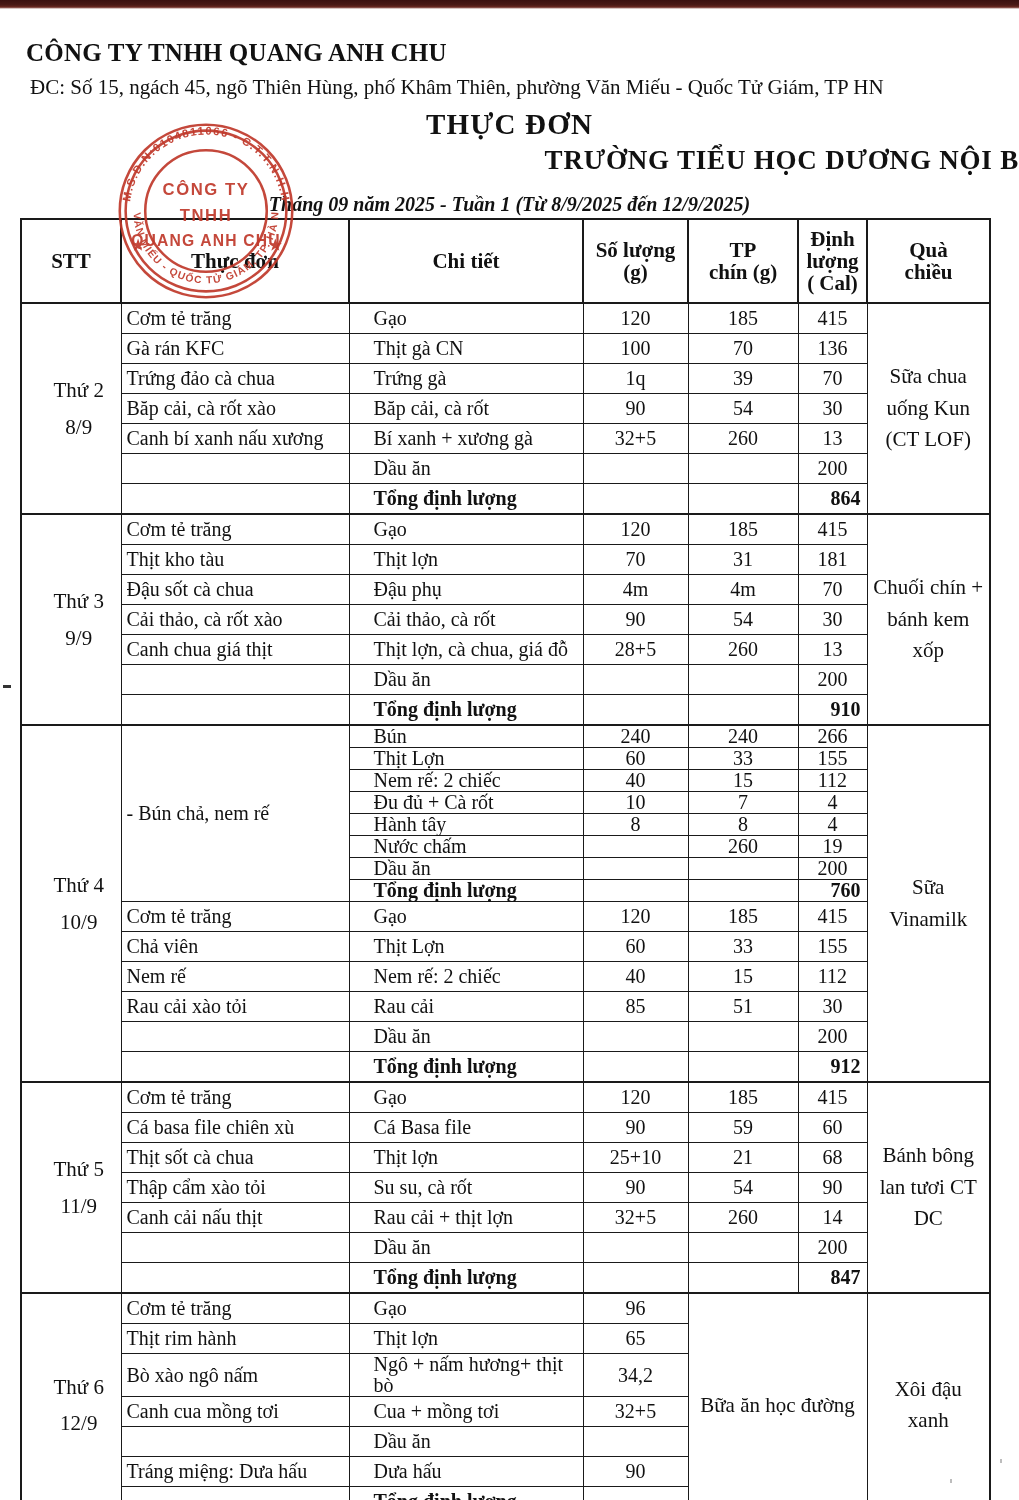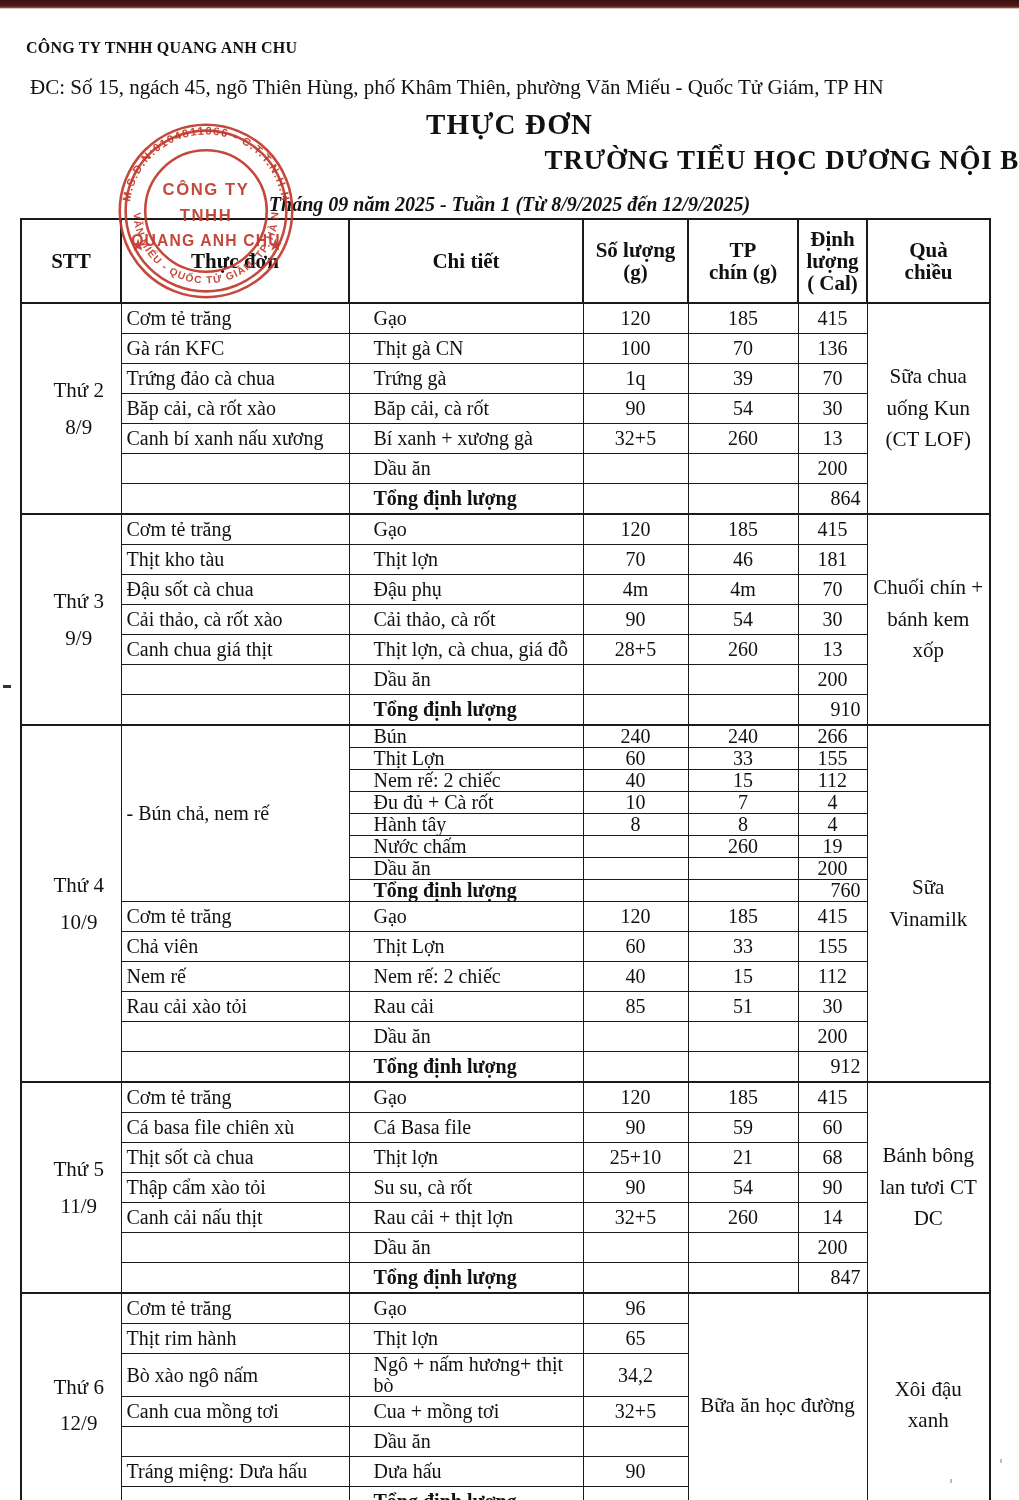--- a/index.html
+++ b/index.html
@@ -32,21 +32,21 @@
 
   
   .hdr {
     position: absolute;
     left: 0; top: 0;
     width: 1019px;
   }
   .company-name {
     position: absolute;
     left: 26px; top: 30px;
-    font-size: 16px;
+    font-size: 25px;
     font-weight: bold;
     letter-spacing: .2px;
     white-space: nowrap;
   }
   .company-addr {
     position: absolute;
     left: 30px; top: 66px;
     font-size: 21px;
     white-space: nowrap;
   }
@@ -135,21 +135,21 @@
   td.num        { text-align: center; }
   td.snack {
     text-align: center;
     font-size: 21px;
     line-height: 1.5;
     border-right-width: 2.2px;
     border-top-width: 2.2px;
     border-bottom-width: 2.2px;
   }
   td.total-lbl { font-weight: bold; text-align: left; }
-  td.total-val { font-weight: normal; text-align: center; padding-left: 31px; }
+  td.total-val { font-weight: bold; text-align: center; padding-left: 31px; }
   tr.group-end > td { border-bottom-width: 2.2px; }
 
   .note {
     position: absolute;
     left: 0; top: 1349px;
     width: 1019px;
     text-align: center;
     font-size: 19px;
     font-style: italic;
     font-weight: bold;
@@ -302,21 +302,21 @@
           <td class="detail">Gạo</td>
           <td class="num">120</td>
           <td class="num">185</td>
           <td class="num">415</td>
           <td class="snack" rowspan="7">Chuối chín + bánh kem xốp</td>
         </tr>
         <tr>
           <td class="menu-cell">Thịt kho tàu</td>
           <td class="detail">Thịt lợn</td>
           <td class="num">70</td>
-          <td class="num">46</td>
+          <td class="num">31</td>
           <td class="num">181</td>
         </tr>
         <tr>
           <td class="menu-cell">Đậu sốt cà chua</td>
           <td class="detail">Đậu phụ</td>
           <td class="num">4m</td>
           <td class="num">4m</td>
           <td class="num">70</td>
         </tr>
         <tr>

